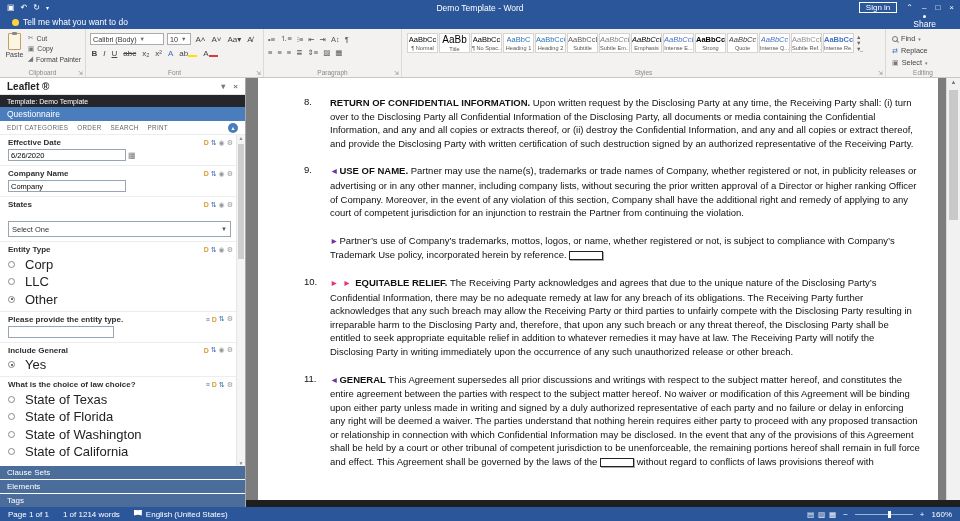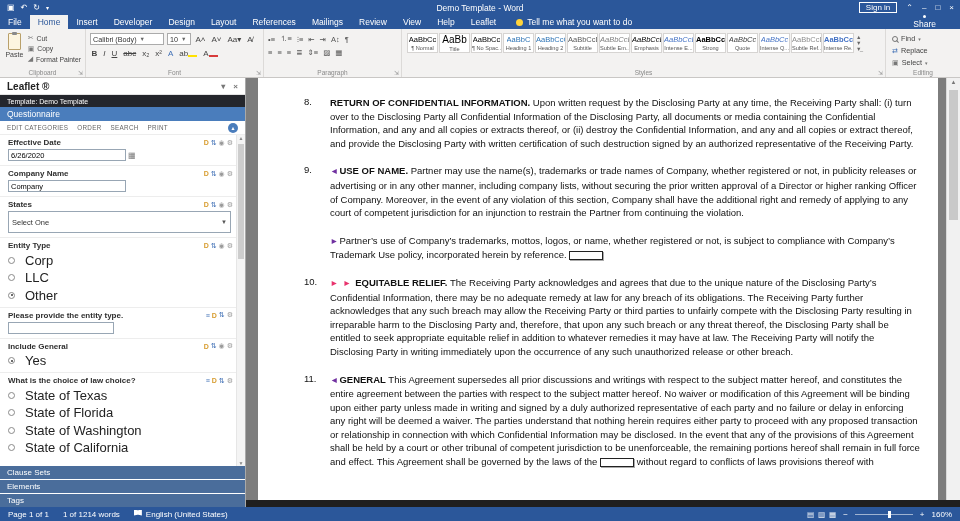--- a/index.html
+++ b/index.html
@@ -73,21 +73,21 @@
   .fields { flex:1; overflow:hidden; padding-right:9px; }
   .fsec { padding:3px 0 4px 8px; border-bottom:1px solid #ededed; }
   .frow { display:flex; align-items:center; }
   .flabel { font-size:8px; font-weight:bold; color:#2f2f2f; }
   .ficons { margin-left:auto; display:flex; gap:2px; align-items:center; font-size:7px; padding-right:3px; }
   .ic-d { color:#d79c2e; font-weight:bold; }
   .ic-blue { color:#3f6fb5; }
   .ic-gray { color:#9a9a9a; }
   .f-input { height:12px; border:1px solid #98a6b4; font-size:7.5px; padding:0 2px; width:118px; margin-top:2px; font-family:"Liberation Sans",sans-serif; }
   .cal-icon { font-size:8px; color:#777; margin-left:2px; margin-top:2px; }
-  .f-select { height:22px; border:1px solid #98a6b4; font-size:7.5px; color:#333; display:flex; align-items:center; padding:0 3px; width:223px; margin-top:2px; background:#fff; }
+  .f-select { height:16px; border:1px solid #98a6b4; font-size:7.5px; color:#333; display:flex; align-items:center; padding:0 3px; width:223px; margin-top:12px; background:#fff; }
   .f-select .arr { margin-left:auto; color:#555; font-size:6px; }
   .radio-row { display:flex; align-items:center; gap:10px; font-size:13px; color:#222; margin-top:2.5px;text-align:right; }
   .rb { width:7px; height:7px; border:1px solid #8a8a8a; border-radius:50%; background:#fff; position:relative; flex:none; }
   .rb.on::after { content:""; position:absolute; inset:1.5px; background:#3a3a3a; border-radius:50%; }
   .bottom-bars { margin-top:auto; }
   .bbar { height:13px; background:#4a6d9b; color:#fff; font-size:8px; display:flex; align-items:center; padding:0 7px; margin-top:1px; }
   .panel-scrollbar { position:absolute; right:0; top:57px; bottom:41px; width:9px; background:#f4f4f4; border-left:1px solid #e6e6e6; }
   .panel-scrollbar .pup,.panel-scrollbar .pdn { position:absolute; left:0; right:0; text-align:center; font-size:5px; color:#888; }
   .panel-scrollbar .pup { top:0; } .panel-scrollbar .pdn { bottom:0; }
   .pthumb { position:absolute; top:9px; left:1px; right:1px; height:115px; background:#cdcdcd; }
@@ -131,34 +131,20 @@
   <div class="tb-right">
     <span class="signin">Sign in</span>
     <span class="winbtn">⌃</span>
     <span class="winbtn">–</span>
     <span class="winbtn">□</span>
     <span class="winbtn">×</span>
   </div>
 </div>
 
 <div class="tabsbar">
-  <span style="display:flex;align-items:stretch;">
-      <span class="tab">File</span>
-      <span class="tab active">Home</span>
-      <span class="tab">Insert</span>
-      <span class="tab">Developer</span>
-      <span class="tab">Design</span>
-      <span class="tab">Layout</span>
-      <span class="tab">References</span>
-      <span class="tab">Mailings</span>
-      <span class="tab">Review</span>
-      <span class="tab">View</span>
-      <span class="tab">Help</span>
-      <span class="tab">Leaflet</span>
-    </span>
   <span class="tellme">
     <span class="bulb-icon"></span>
     <span>Tell me what you want to do</span>
   </span>
   <span class="share-wrap">
     <span class="person-icon"></span>
     <span>Share</span>
   </span>
 </div>
 

